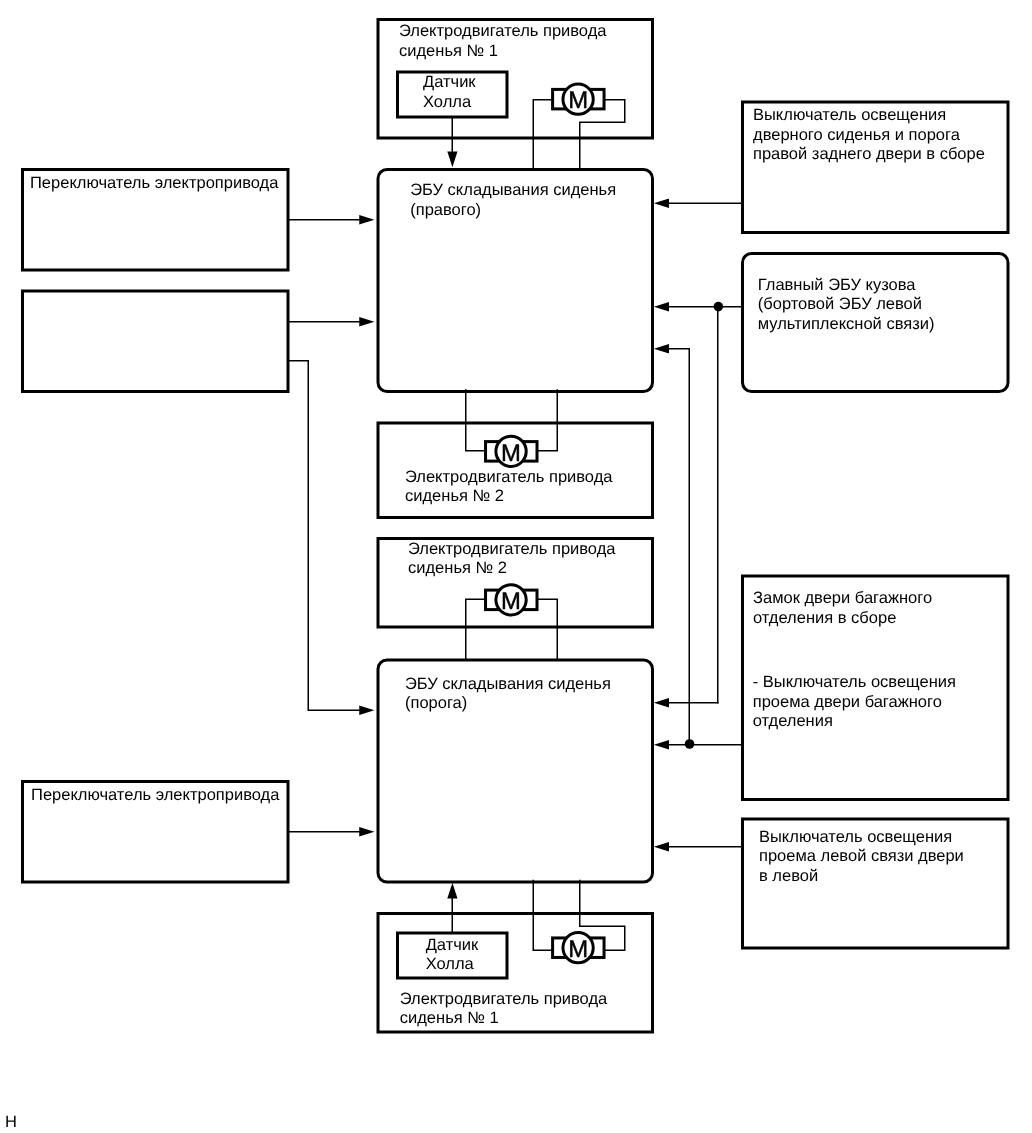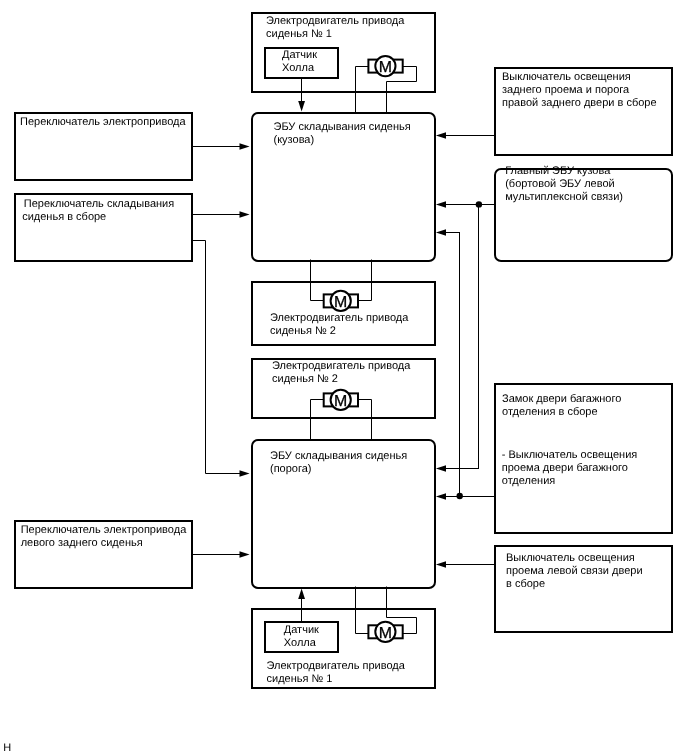--- a/index.html
+++ b/index.html
@@ -121,30 +121,29 @@
 
 <div class="bx" style="left:13.8px;top:520px;width:179.2px;height:68.5px;"></div>
 
 <div class="bx" style="left:493.5px;top:544.8px;width:179px;height:88px;"></div>
 
 <div class="bx" style="left:250.5px;top:608.3px;width:185.5px;height:80.5px;"></div>
 <div class="bx inner" style="left:263.8px;top:620.5px;width:75.2px;height:32.8px;"></div>
 
 <div class="lbl" style="left:266px;top:15px;"><span>Электродвигатель привода</span><span>сиденья № 1</span></div>
 <div class="lbl" style="left:282px;top:48.9px;"><span>Датчик</span><span>Холла</span></div>
-<div class="lbl" style="left:273.5px;top:121px;"><span>ЭБУ складывания сиденья</span><span>(кузова)</span></div>
+<div class="lbl" style="left:273.5px;top:121px;"><span>ЭБУ складывания сиденья</span><span>(правого)</span></div>
 <div class="lbl" style="left:20px;top:116px;"><span>Переключатель электропривода</span></div>
-<div class="lbl" style="left:22.2px;top:197.5px;"><span style="margin-left:1.6px">Переключатель складывания</span><span>сиденья в сборе</span></div>
-<div class="lbl" style="left:502px;top:71px;"><span>Выключатель освещения</span><span>заднего проема и порога</span><span>правой заднего двери в сборе</span></div>
-<div class="lbl" style="left:505.2px;top:165px;"><span>Главный ЭБУ кузова</span><span>(бортовой ЭБУ левой</span><span>мультиплексной связи)</span></div>
+<div class="lbl" style="left:502px;top:71px;"><span>Выключатель освещения</span><span>дверного сиденья и порога</span><span>правой заднего двери в сборе</span></div>
+<div class="lbl" style="left:505.2px;top:184px;"><span>Главный ЭБУ кузова</span><span>(бортовой ЭБУ левой</span><span>мультиплексной связи)</span></div>
 <div class="lbl" style="left:270px;top:312.2px;"><span>Электродвигатель привода</span><span>сиденья № 2</span></div>
 <div class="lbl" style="left:272px;top:360.3px;"><span>Электродвигатель привода</span><span>сиденья № 2</span></div>
 <div class="lbl" style="left:270px;top:450px;"><span>ЭБУ складывания сиденья</span><span>(порога)</span></div>
 <div class="lbl" style="left:502px;top:393px;"><span>Замок двери багажного</span><span>отделения в сборе</span></div>
 <div class="lbl" style="left:501.8px;top:449px;"><span>- Выключатель освещения</span><span>проема двери багажного</span><span>отделения</span></div>
-<div class="lbl" style="left:20.7px;top:523.6px;"><span>Переключатель электропривода</span><span>левого заднего сиденья</span></div>
-<div class="lbl" style="left:506px;top:552px;"><span>Выключатель освещения</span><span>проема левой связи двери</span><span>в сборе</span></div>
+<div class="lbl" style="left:20.7px;top:523.6px;"><span>Переключатель электропривода</span></div>
+<div class="lbl" style="left:506px;top:552px;"><span>Выключатель освещения</span><span>проема левой связи двери</span><span>в левой</span></div>
 <div class="lbl" style="left:283.8px;top:623.5px;"><span>Датчик</span><span>Холла</span></div>
 <div class="lbl" style="left:266.5px;top:659.5px;"><span>Электродвигатель привода</span><span>сиденья № 1</span></div>
 
 <div class="tiny" style="left:3.3px;top:742.5px;">H</div>
 
 </div>
 
 </body></html>

